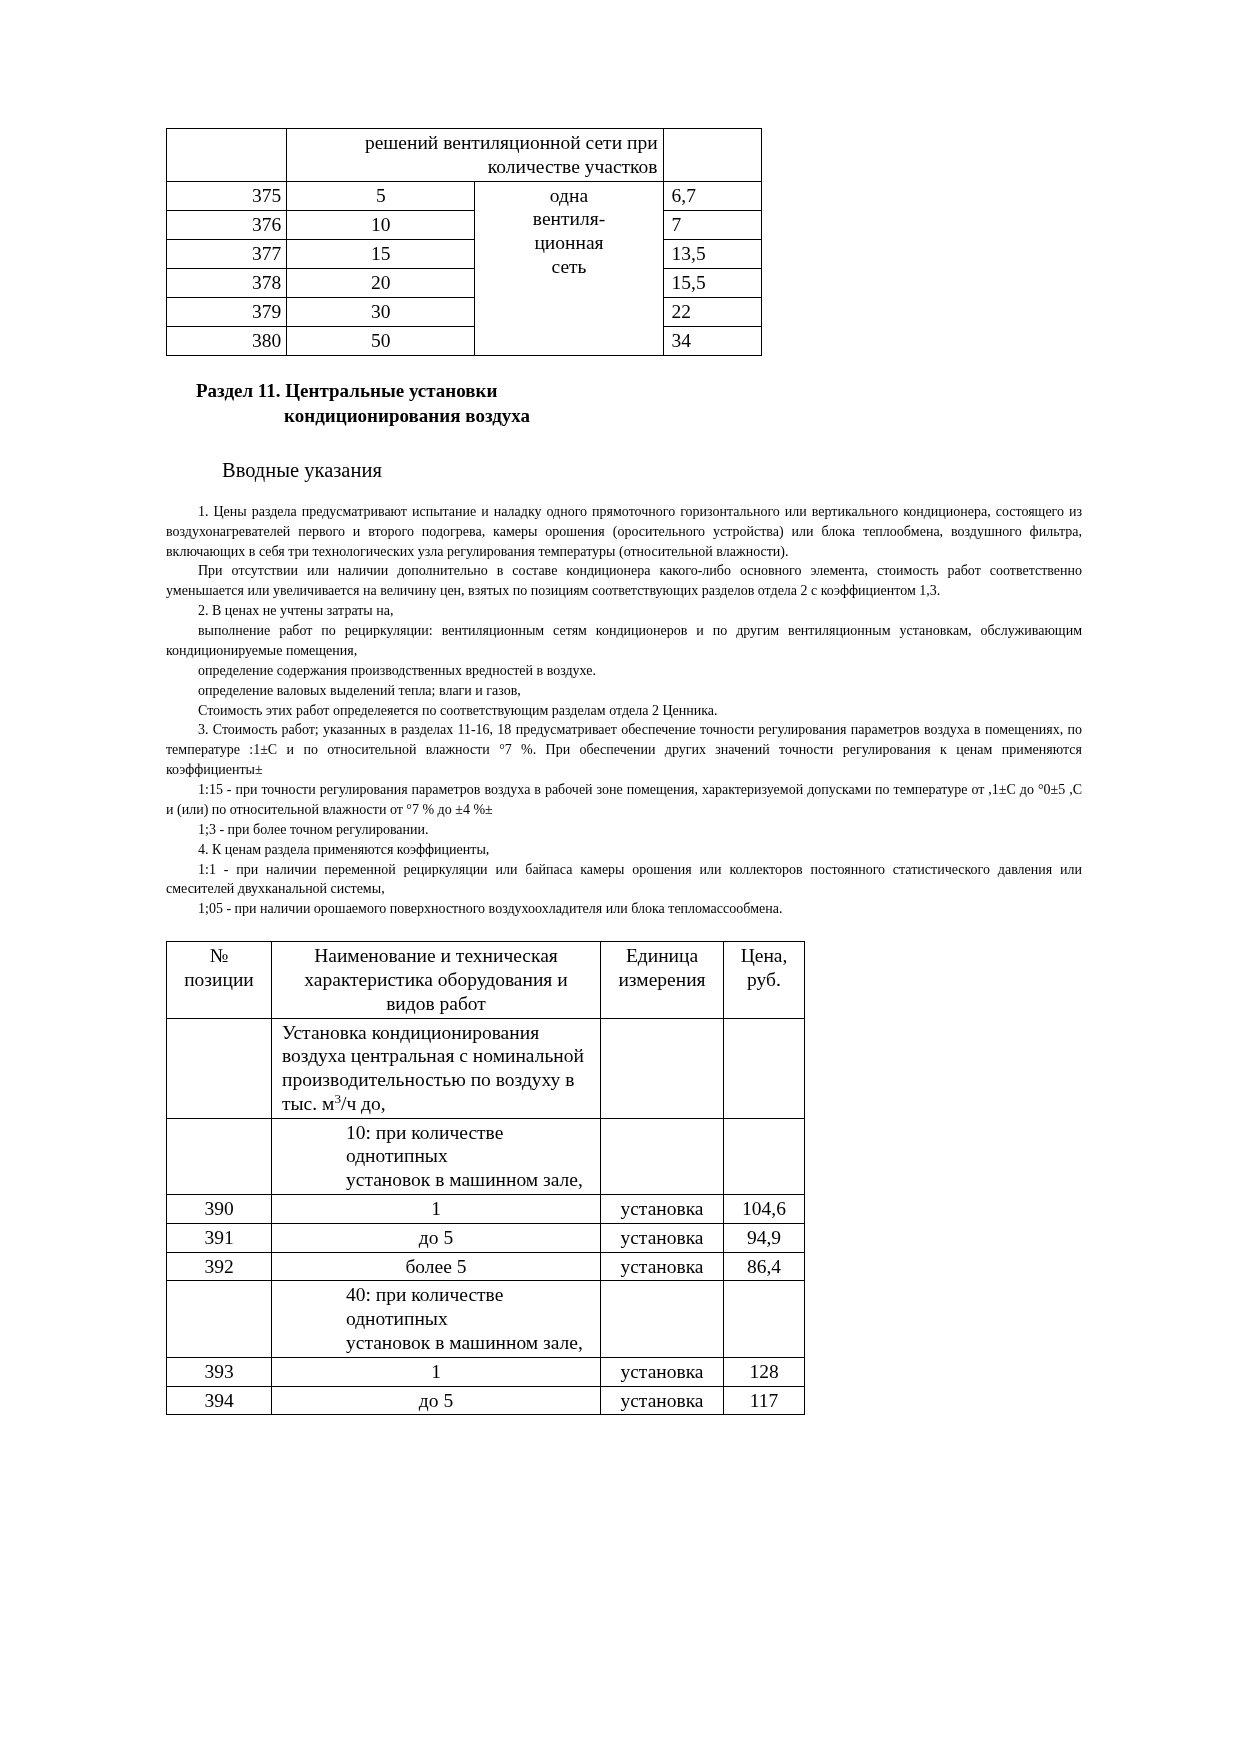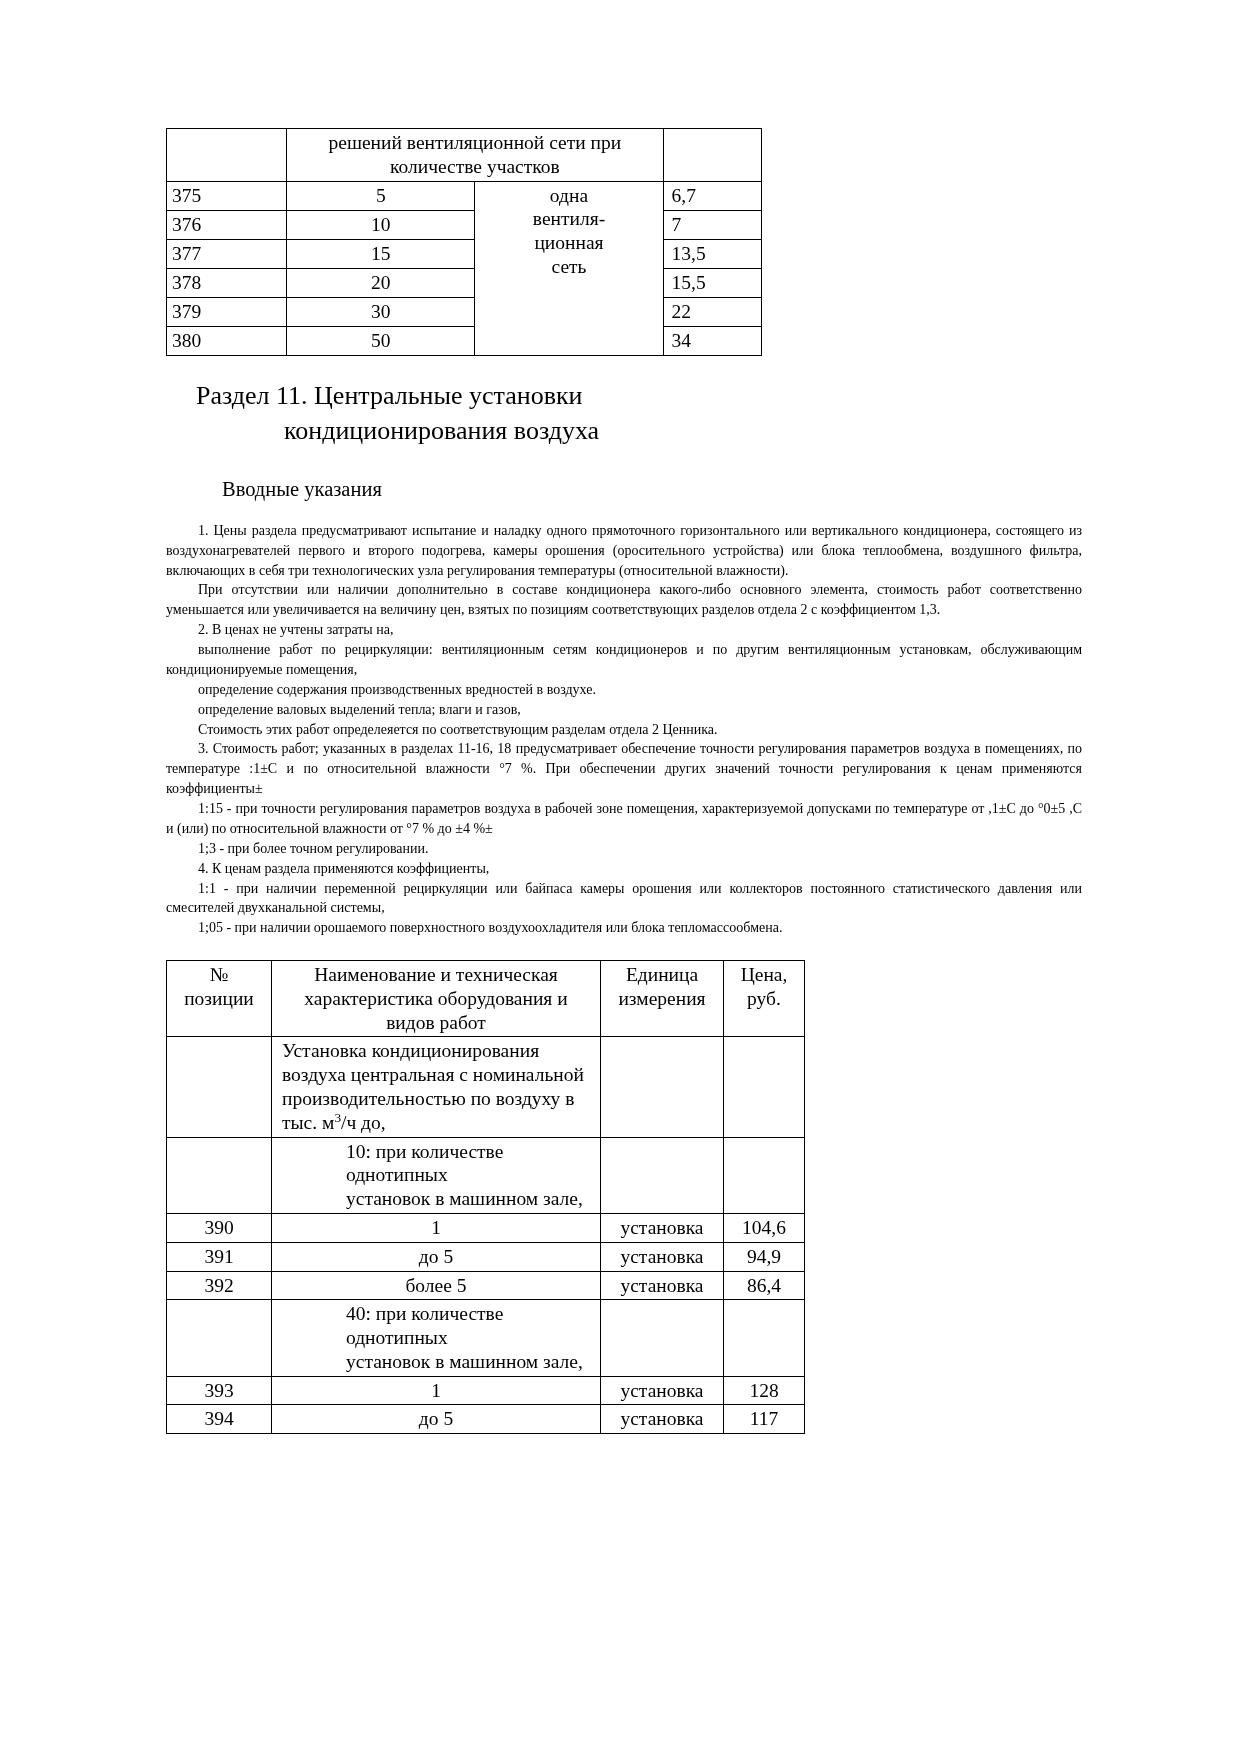--- a/index.html
+++ b/index.html
@@ -42,32 +42,32 @@
     border: 1.4px solid #000;
     padding: 2px 5px;
     vertical-align: top;
     font-size: 19.5px;
   }
   table.top-table {
     width: 596px;
   }
   table.top-table td { height: 24px; }
 
-  .c-num   { width: 94px;  text-align: left; }
+  .c-num   { width: 94px;  text-align: right; }
   .c-desc  { width: 318px; text-align: center; }
   .c-unit  { width: 110px; text-align: center; }
   .c-price { width: 72px;  text-align: left; padding-left: 8px !important; }
 
   .td-left { text-align: left; }
   .nb { border: none !important; }
 
   
   .section-title {
-    font-weight: normal;
-    font-size: 26px;
+    font-weight: bold;
+    font-size: 19px;
     line-height: 1.35;
     margin: 22px 0 0 0;
     padding-left: 30px;
   }
   .section-title .line2 {
     display: block;
     padding-left: 88px;
   }
   .subtitle {
     font-size: 20.5px;
@@ -105,21 +105,21 @@
 </head>
 <body>
 
 <div class="page">
  <div class="content">
 
   <table class="doc-table top-table">
     <tbody>
       <tr>
         <td class="c-num nb" style="border-left:1.4px solid #000 !important;border-top:1.4px solid #000 !important;"></td>
-        <td class="c-desc td-left" colspan="2" style="text-align:center;">
+        <td class="c-desc td-left" colspan="2" style="text-align:right;">
           <span class="mlines">решений вентиляционной сети при<br>количестве участков</span>
         </td>
         <td class="c-price"></td>
       </tr>
 
       <tr>
         <td class="c-num">375</td>
         <td class="c-desc">5</td>
         <td class="c-unit" rowspan="6" style="vertical-align:top;">
           <span class="mlines">одна<br>вентиля-<br>ционная<br>сеть</span>

